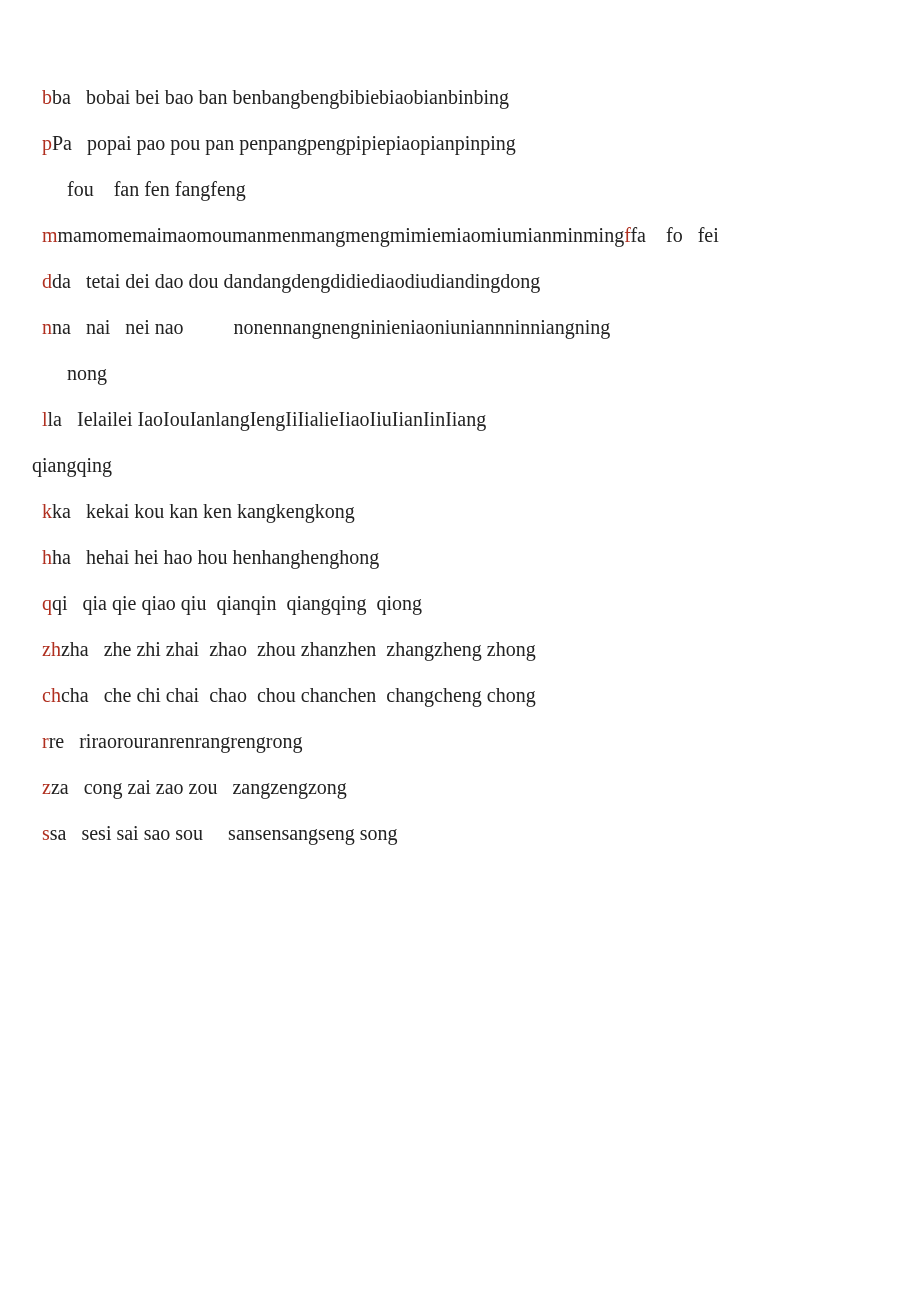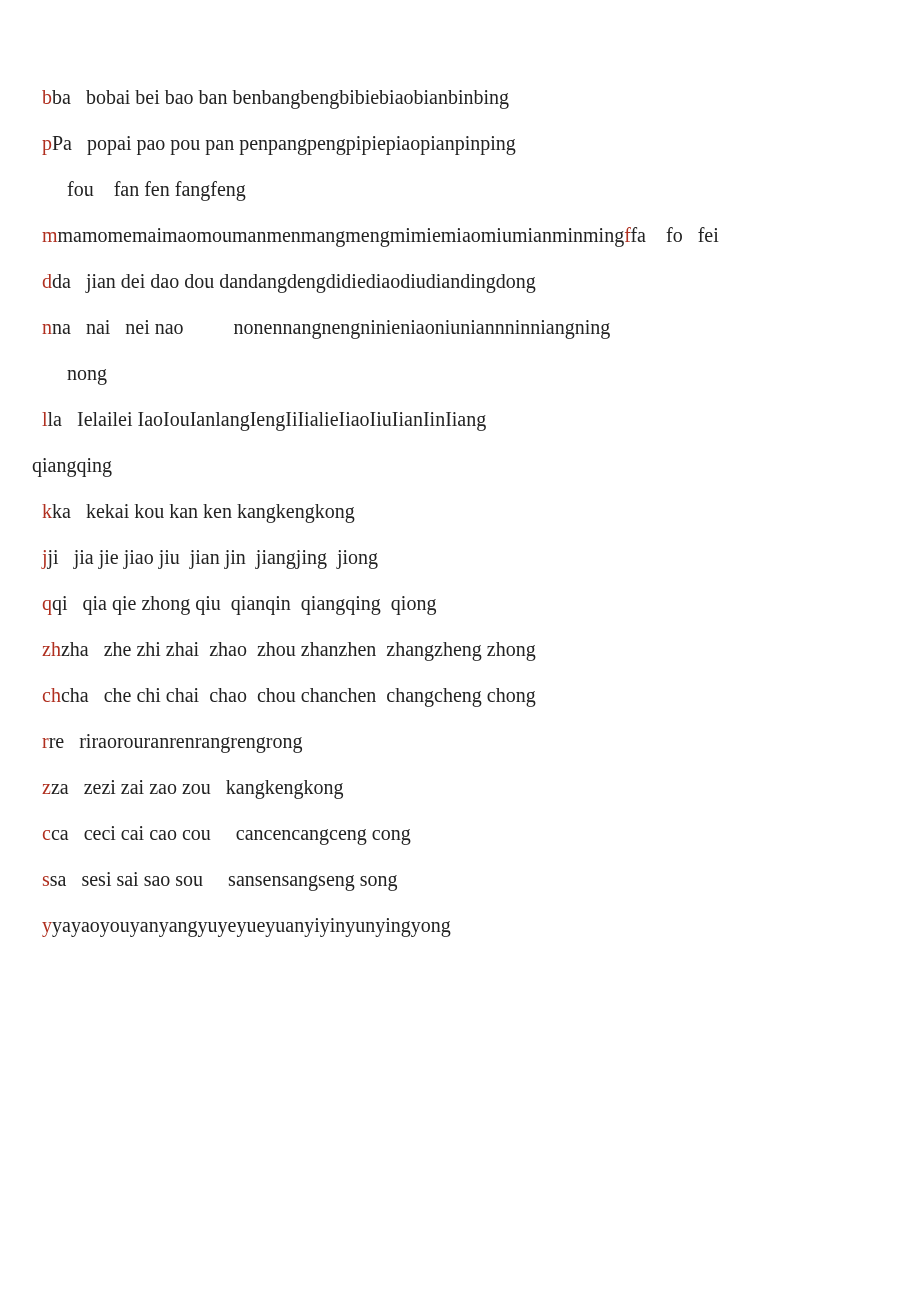--- a/index.html
+++ b/index.html
@@ -25,29 +25,27 @@
 </style>
 </head>
 <body>
 
 <div class="page">
   <div id="rows-container">
       <div class="row">  <span class="initial">b</span><span>ba   bobai bei bao ban benbangbengbibiebiaobianbinbing</span></div>
       <div class="row">  <span class="initial">p</span><span>Pa   popai pao pou pan penpangpengpipiepiaopianpinping</span></div>
       <div class="row">       <span>fou    fan fen fangfeng</span></div>
       <div class="row">  <span class="initial">m</span><span>mamomemaimaomoumanmenmangmengmimiemiaomiumianminming</span><span class="initial">f</span><span>fa    fo   fei</span></div>
-      <div class="row">  <span class="initial">d</span><span>da   jian dei dao dou dandangdengdidiediaodiudiandingdong</span></div>
+      <div class="row">  <span class="initial">d</span><span>da   tetai dei dao dou dandangdengdidiediaodiudiandingdong</span></div>
       <div class="row">  <span class="initial">n</span><span>na   nai   nei nao          nonennangnengninieniaoniuniannninniangning</span></div>
       <div class="row">       <span>nong</span></div>
       <div class="row">  <span class="initial">l</span><span>la   Ielailei IaoIouIanlangIengIiIialieIiaoIiuIianIinIiang</span></div>
       <div class="row"><span>qiangqing</span></div>
       <div class="row">  <span class="initial">k</span><span>ka   kekai kou kan ken kangkengkong</span></div>
-      <div class="row">  <span class="initial">j</span><span>ji   jia jie jiao jiu  jian jin  jiangjing  jiong</span></div>
-      <div class="row">  <span class="initial">q</span><span>qi   qia qie zhong qiu  qianqin  qiangqing  qiong</span></div>
+      <div class="row">  <span class="initial">h</span><span>ha   hehai hei hao hou henhanghenghong</span></div>
+      <div class="row">  <span class="initial">q</span><span>qi   qia qie qiao qiu  qianqin  qiangqing  qiong</span></div>
       <div class="row">  <span class="initial">zh</span><span>zha   zhe zhi zhai  zhao  zhou zhanzhen  zhangzheng zhong</span></div>
       <div class="row">  <span class="initial">ch</span><span>cha   che chi chai  chao  chou chanchen  changcheng chong</span></div>
       <div class="row">  <span class="initial">r</span><span>re   riraorouranrenrangrengrong</span></div>
-      <div class="row">  <span class="initial">z</span><span>za   zezi zai zao zou   kangkengkong</span></div>
-      <div class="row">  <span class="initial">c</span><span>ca   ceci cai cao cou     cancencangceng cong</span></div>
+      <div class="row">  <span class="initial">z</span><span>za   cong zai zao zou   zangzengzong</span></div>
       <div class="row">  <span class="initial">s</span><span>sa   sesi sai sao sou     sansensangseng song</span></div>
-      <div class="row">  <span class="initial">y</span><span>yayaoyouyanyangyuyeyueyuanyiyinyunyingyong</span></div>
     </div>
 </div>
 
 </body></html>

